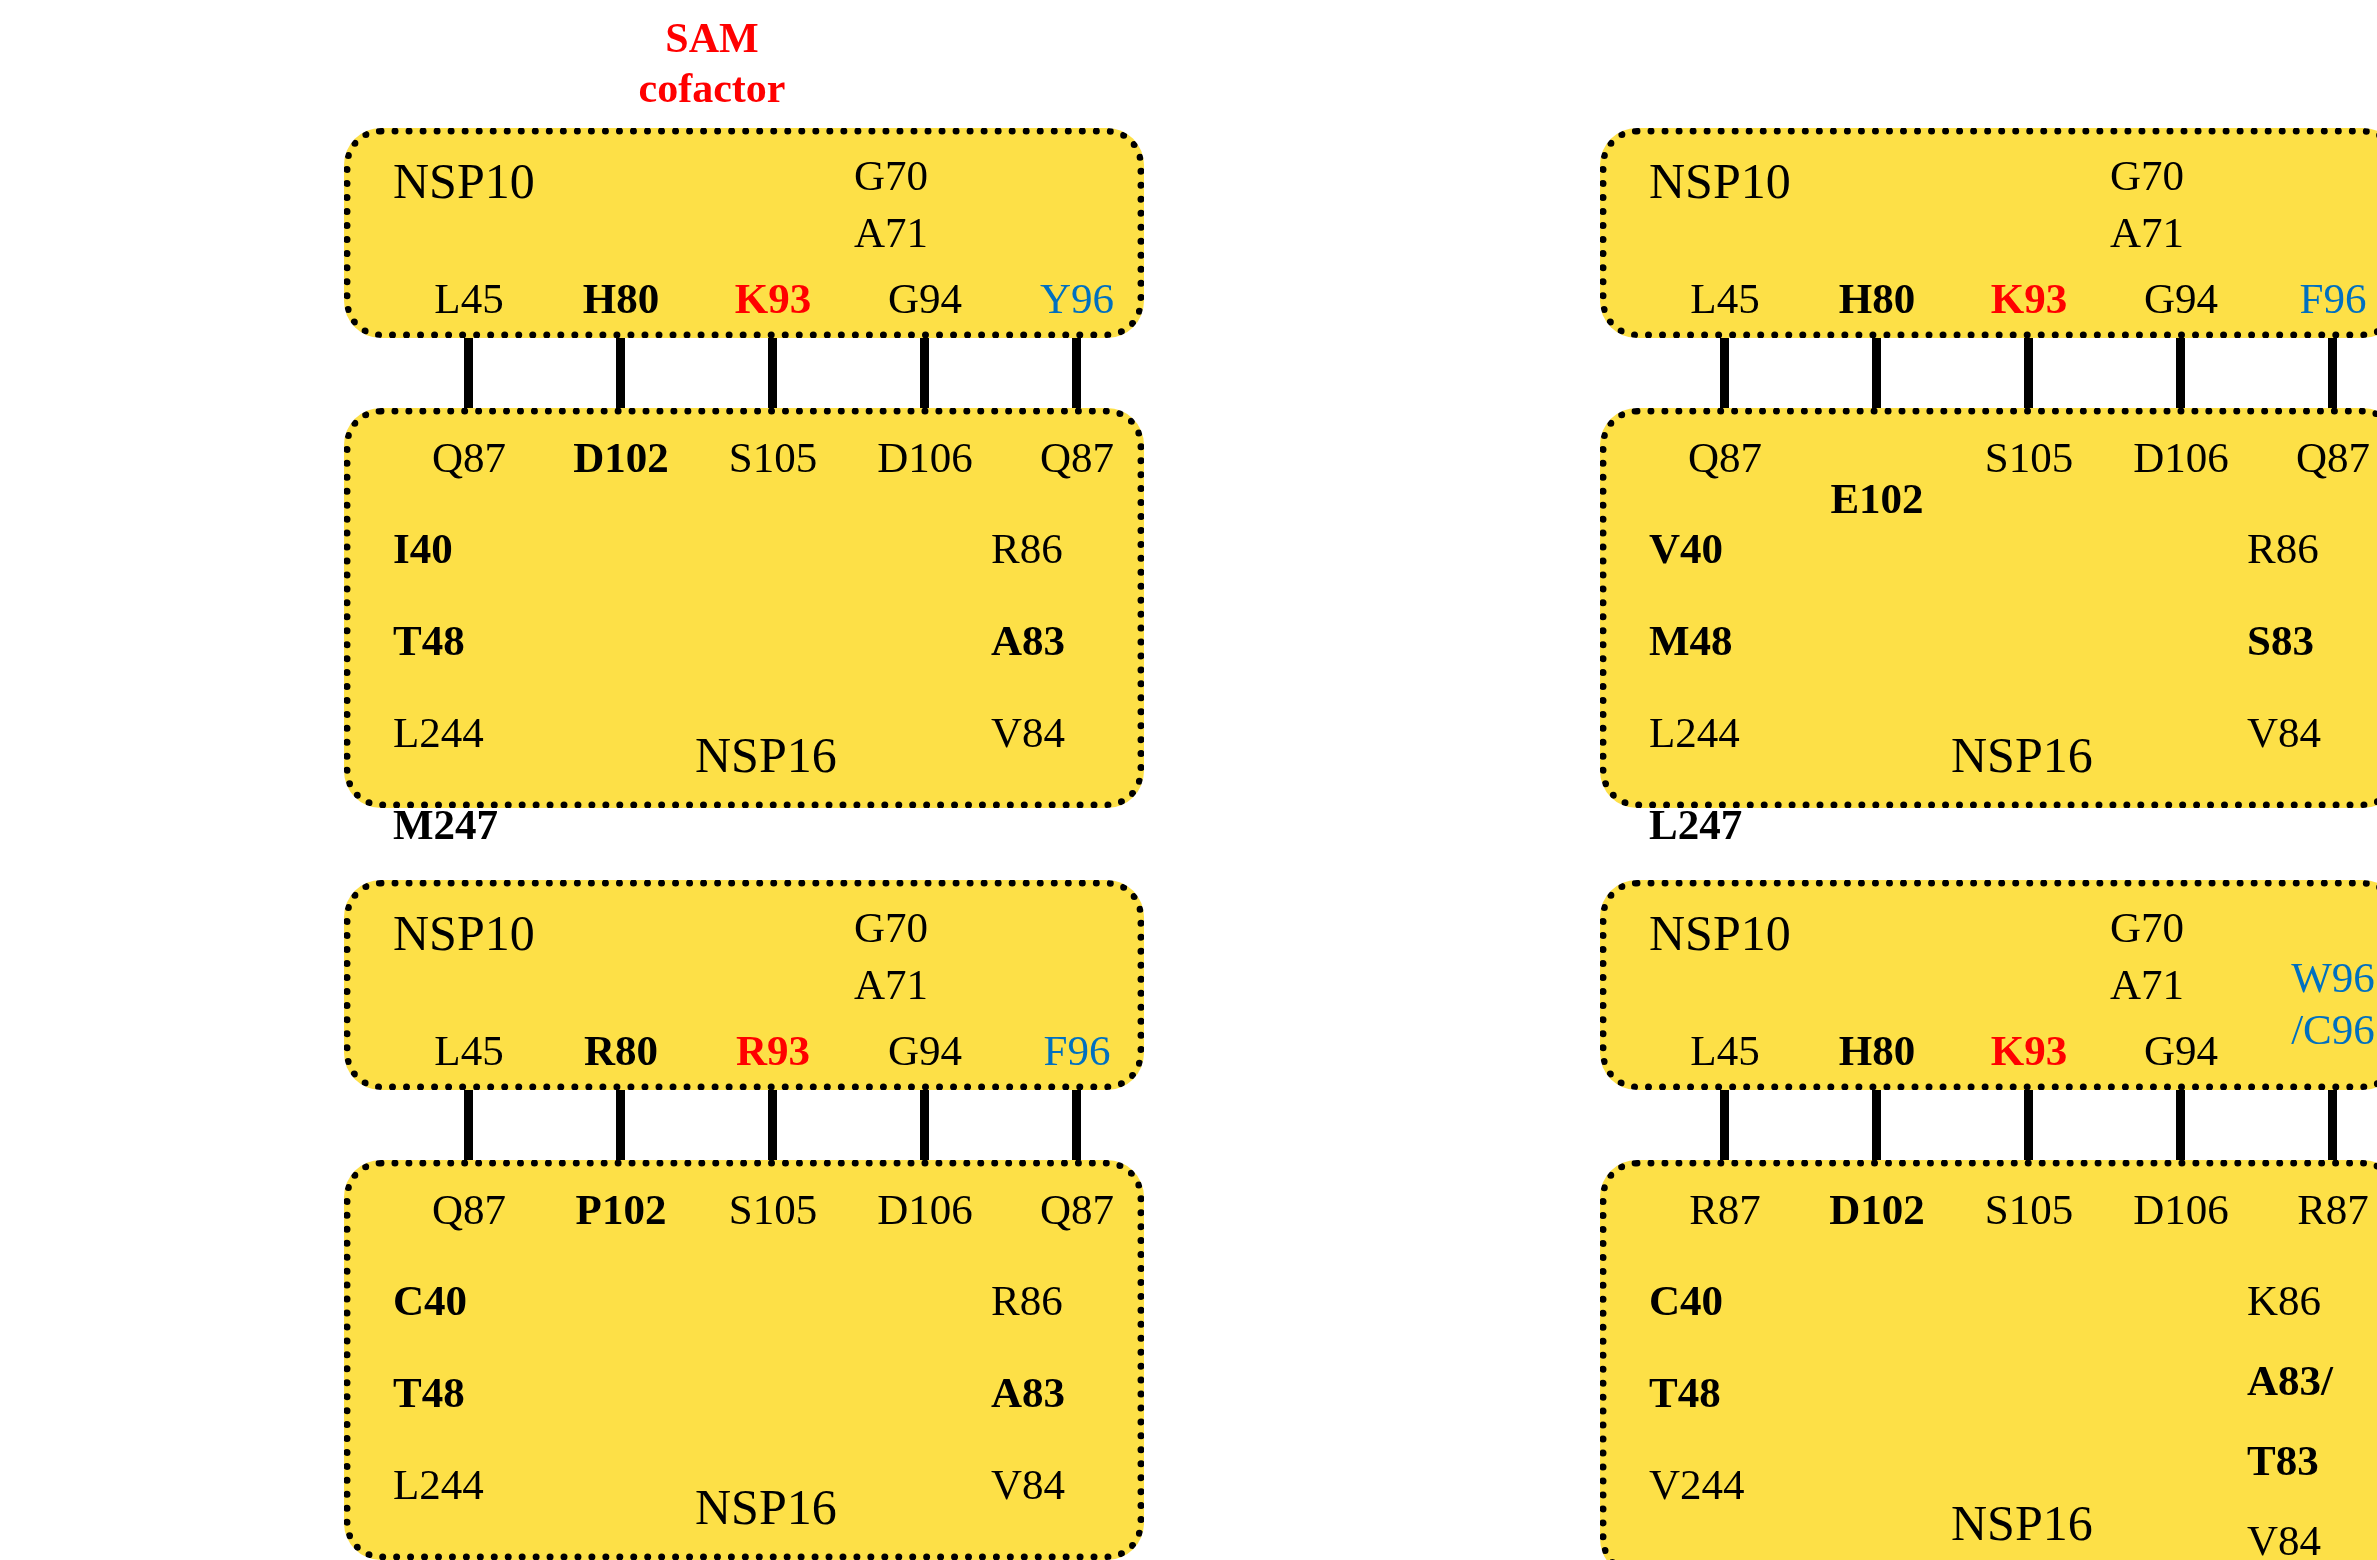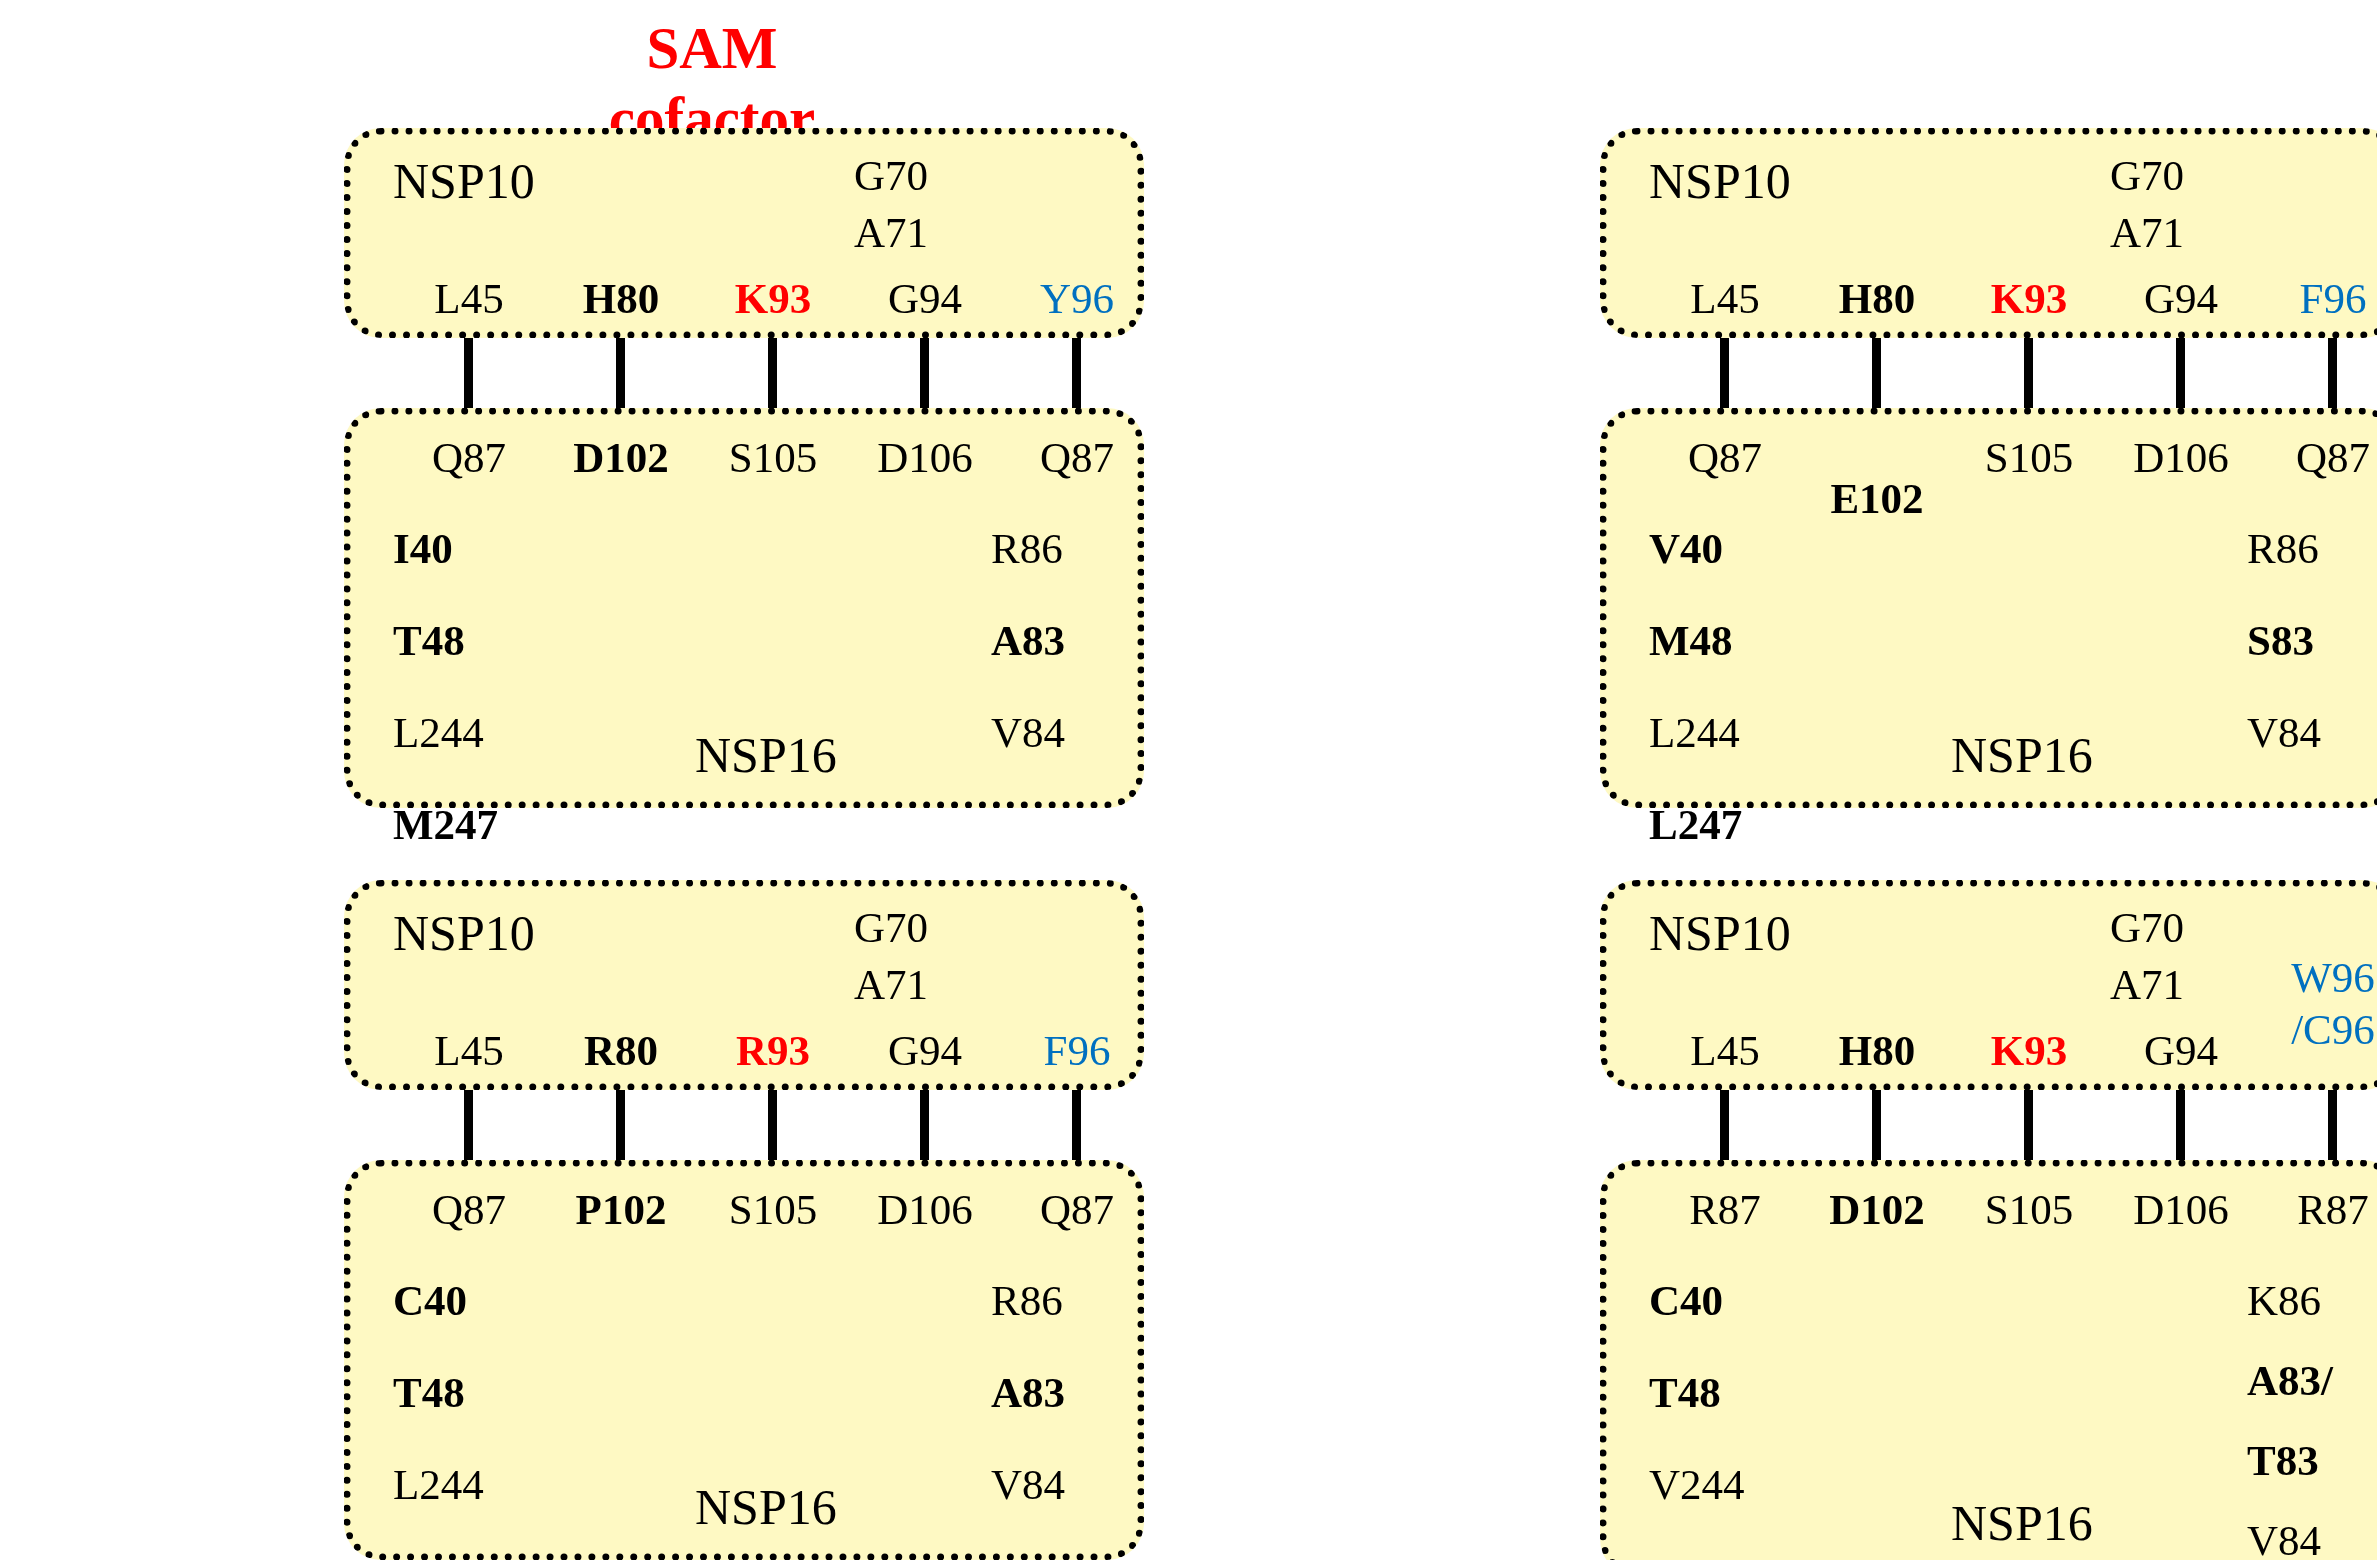--- a/index.html
+++ b/index.html
@@ -20,42 +20,42 @@
   #legend {
     position: absolute;
     left: 0; top: 0;
     width: 2377px;
     height: 140px;
   }
   .legend-item {
     position: absolute;
     text-align: center;
     font-weight: bold;
-    font-size: 59px;
+    font-size: 42px;
     line-height: 1.18;
     white-space: pre-line;
   }
   #legend-sam { left: 592px; top: 14.4px; width: 240px; color: #ff0000; }
   #legend-rna { left: 904px; top: 14.4px; width: 264px; color: #0070c0; }
 
   
   .panel { position: absolute; }
   #panel-0 { left: 0px;    top: 128px;  }
   #panel-1 { left: 1256px; top: 128px;  }
   #panel-2 { left: 0px;    top: 880px; }
   #panel-3 { left: 1256px; top: 880px; }
 
   
   .box {
     position: absolute;
     left: 344px;
     border: 7.2px dotted #000000;
     border-radius: 37px;
     box-sizing: border-box;
-    background: #fef9c3;
+    background: #fde047;
   }
   .box-nsp10 {
     top: 0px;
     width: 800px;
     height: 210px;
   }
   .box-nsp16 {
     top: 280px;
     width: 800px;
     height: 400px;

